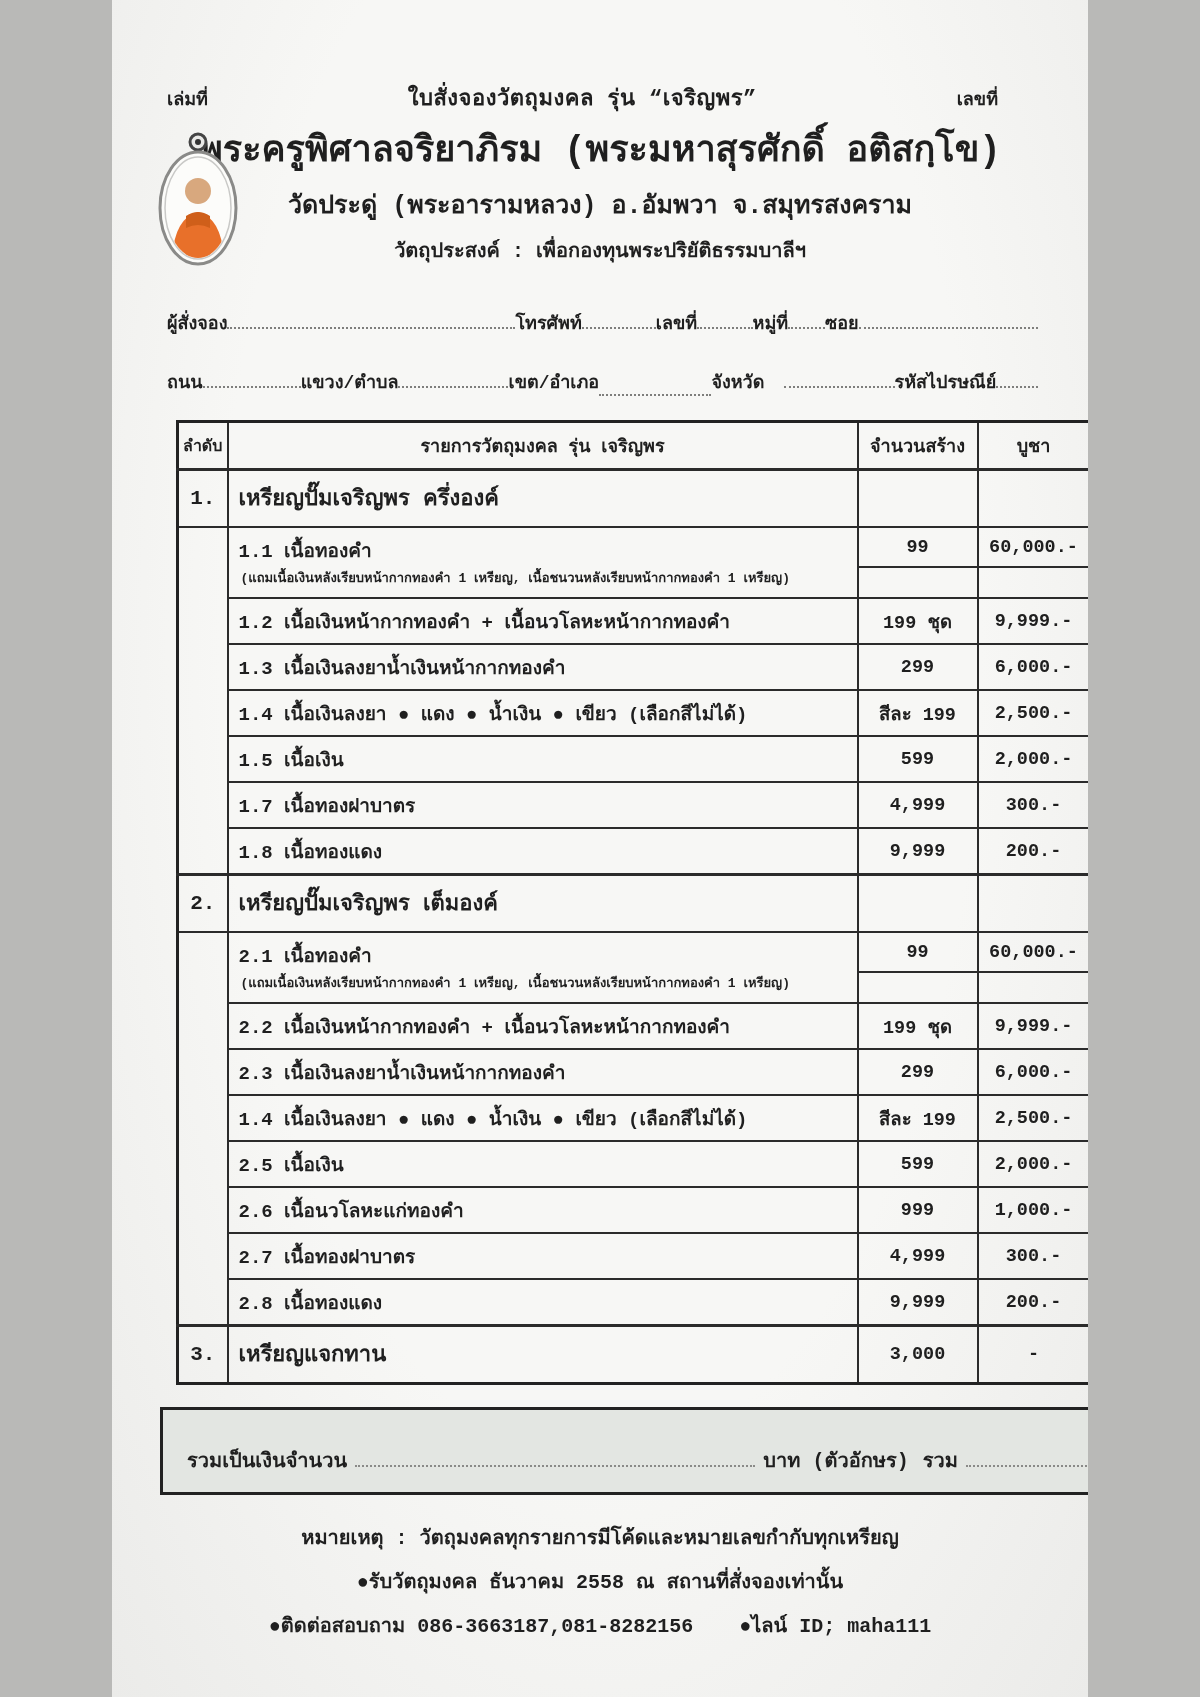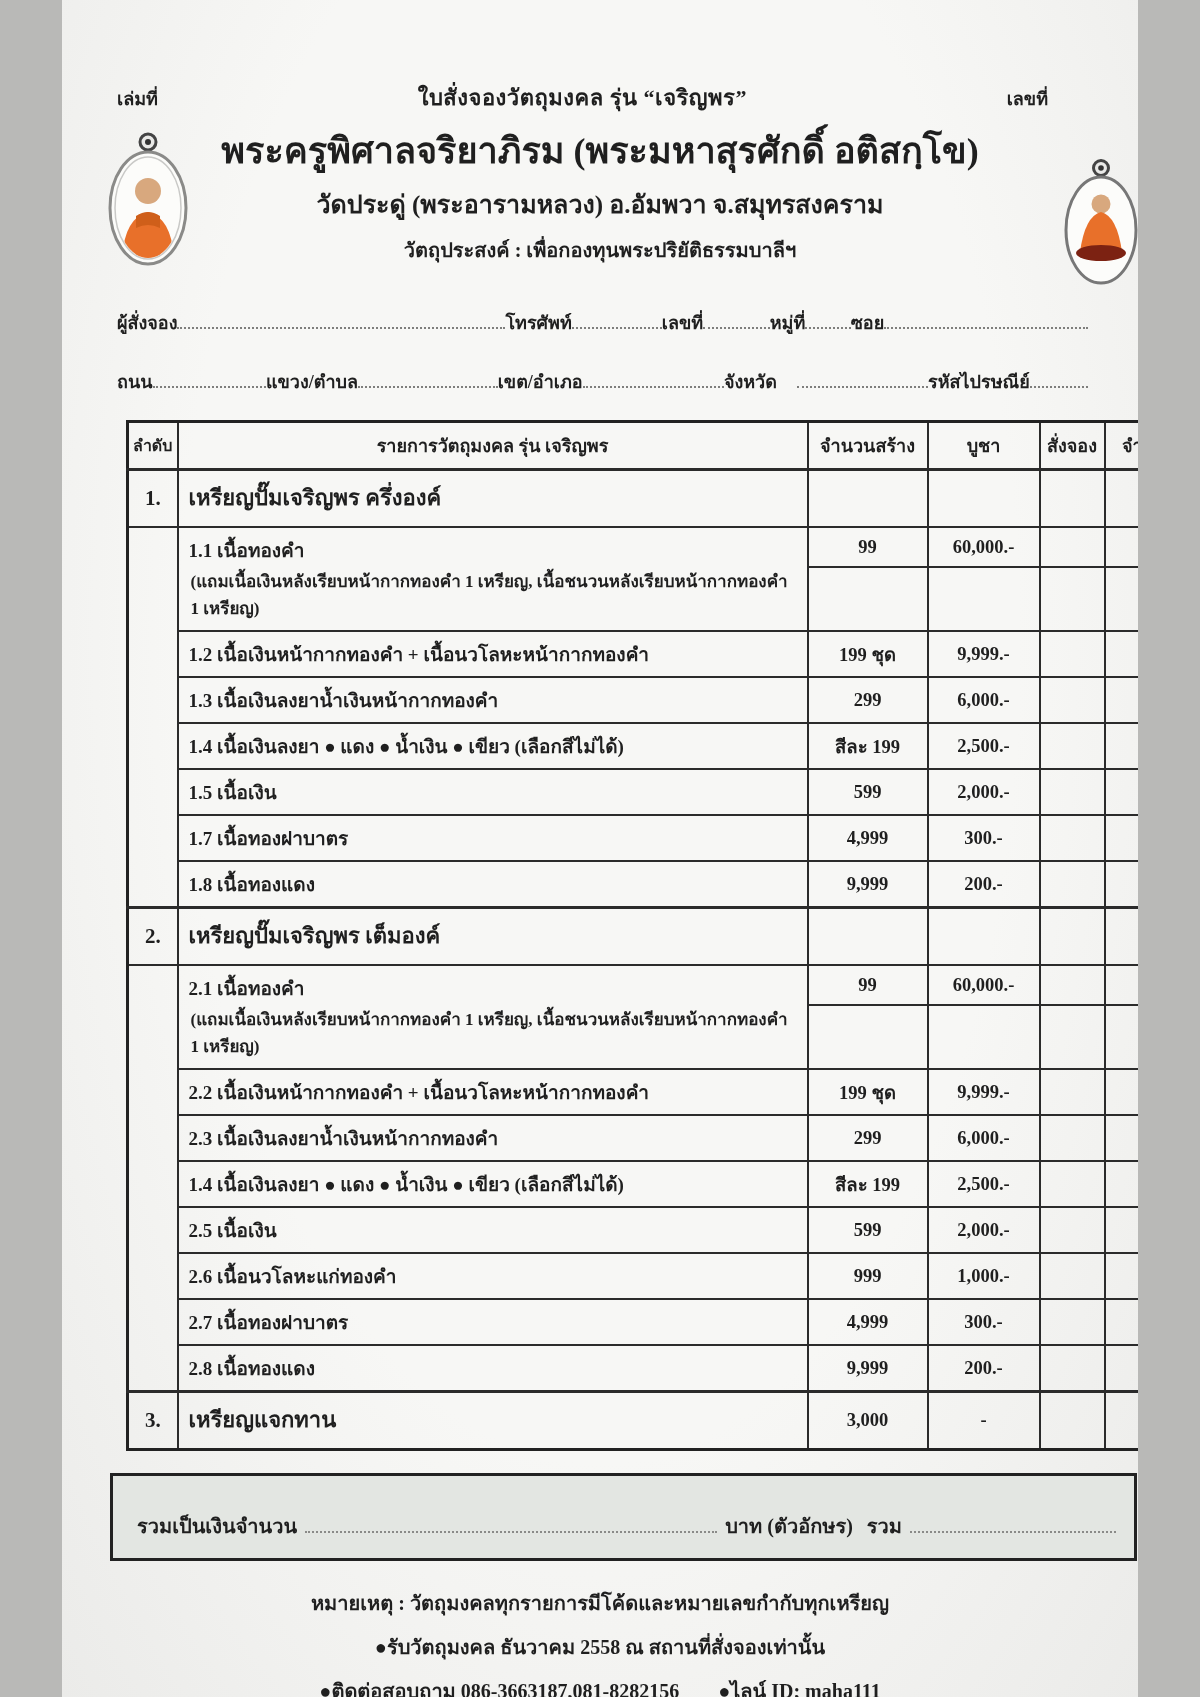--- a/index.html
+++ b/index.html
@@ -1,23 +1,23 @@
 <!DOCTYPE html>
 <html lang="th"><head>
 <meta charset="utf-8">
 <style>
   html,body{margin:0;padding:0;background:#b9b9b7;}
   .page{
     position:relative;
-    width:1076px;height:1697px;
+    width:976px;height:1697px;
     margin:0 auto;
     box-sizing:border-box;
     background:radial-gradient(ellipse at 50% 38%, #f7f7f5 55%, #ebebe9 100%);
     color:#1f1f1f;
-    font-family:Liberation Serif, serif;
+    font-family:Liberation Mono, monospace;
     font-weight:700;
     overflow:hidden;
   }
   
   .top-row{
     display:flex;align-items:baseline;
     padding:80px 90px 0 55px;
     font-size:18px;
   }
   .top-row .form-title{flex:1;text-align:center;font-size:22px;letter-spacing:.5px;}
@@ -57,21 +57,21 @@
     border:2px solid #2b2b2b;
     font-size:18px;padding:8px 2px;
     font-weight:800;
   }
   table.items th.h-no{font-size:16px;}
   table.items td{border:2px solid #2b2b2b;}
   .c-no{text-align:center;font-size:21px;font-weight:800;}
   td.c-no.blank{border-top:none;border-bottom:none;}
   .c-desc{text-align:left;padding:7px 10px;font-size:19px;}
   .c-desc.sec-title{font-size:22px;padding:9px 10px 11px;font-weight:800;}
-  .c-desc.note{font-size:17px;font-weight:600;padding:0 8px 9px 12px;border-top:none;}
+  .c-desc.note{font-size:13px;font-weight:600;padding:0 8px 9px 12px;border-top:none;}
   .c-desc.pre-note{border-bottom:none;padding-bottom:2px;}
   .c-qty,.c-price{text-align:center;font-size:18.5px;font-weight:800;}
   tr.sec-row > td{border-top-width:3px;}
   
   .summary{
     display:flex;align-items:baseline;
     box-sizing:border-box;
     width:1027px;margin:22px 0 0 48px;
     border:3px solid #222;
     background:#e3e6e2;
@@ -157,21 +157,21 @@
 
   <div class="fields r2">
     <div class="f gr" style="flex-grow:1.35;">
         <span class="lbl">ถนน</span>
         <span class="dots"></span>
       </div>
     <div class="f gr" style="flex-grow:2.1;text-align:right;">
         <span class="lbl">แขวง/ตำบล</span>
         <span class="dots"></span>
       </div>
-    <div class="f gr" style="flex-grow:2.05;">
+    <div class="f gr" style="flex-grow:2.05;align-items:flex-end;">
         <span class="lbl">เขต/อำเภอ</span>
         <span class="dots"></span>
       </div>
     <div class="f gr" style="flex-grow:1.85;gap:20px;">
         <span class="lbl">จังหวัด</span>
         <span class="dots"></span>
       </div>
     <div class="f gr" style="flex-grow:1.45;">
         <span class="lbl">รหัสไปรษณีย์</span>
         <span class="dots"></span>

